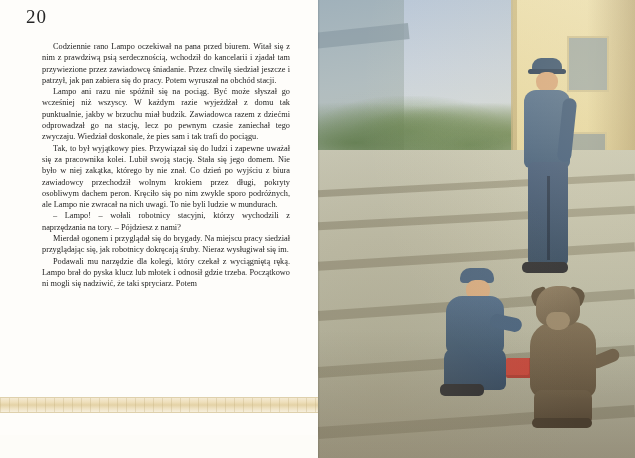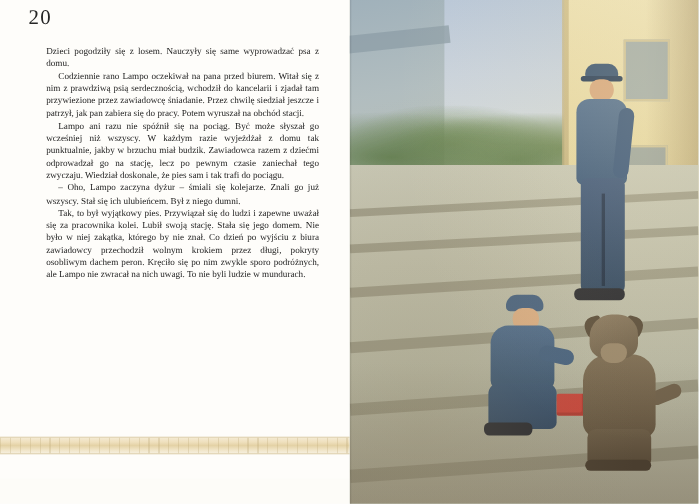--- a/index.html
+++ b/index.html
@@ -372,25 +372,26 @@
 </style>
 </head>
 <body>
 
 <div class="page">
 
   <div class="left-page">
     <div class="page-number">20</div>
 
     <div class="text-block">
-      <p class="noindent">Dzieci pogodziły się z losem. Nauczyły się same wyprowadzać psa z domu.</p>
       <p class="indent">Codziennie rano Lampo oczekiwał na pana przed biurem. Witał się z nim z prawdziwą psią serdecznością, wchodził do kancelarii i zjadał tam przywiezione przez zawiadowcę śniadanie. Przez chwilę siedział jeszcze i patrzył, jak pan zabiera się do pracy. Potem wyruszał na obchód stacji.</p>
       <p class="indent">Lampo ani razu nie spóźnił się na pociąg. Być może słyszał go wcześniej niż wszyscy. W każdym razie wyjeżdżał z domu tak punktualnie, jakby w brzuchu miał budzik. Zawiadowca razem z dziećmi odprowadzał go na stację, lecz po pewnym czasie zaniechał tego zwyczaju. Wiedział doskonale, że pies sam i tak trafi do pociągu.</p>
-      <p class="indent">– Oho, Lampo zaczyna dyżur – śmiali się kolejarze. Znali go już wszyscy. Stał się ich ulubieńcem. Był z niego dumni.</p>
       <p class="indent">Tak, to był wyjątkowy pies. Przywiązał się do ludzi i zapewne uważał się za pracownika kolei. Lubił swoją stację. Stała się jego domem. Nie było w niej zakątka, którego by nie znał. Co dzień po wyjściu z biura zawiadowcy przechodził wolnym krokiem przez długi, pokryty osobliwym dachem peron. Kręciło się po nim zwykle sporo podróżnych, ale Lampo nie zwracał na nich uwagi. To nie byli ludzie w mundurach.</p>
+      <p class="indent">– Lampo! – wołali robotnicy stacyjni, którzy wychodzili z naprzędzania na tory. – Pójdziesz z nami?</p>
+      <p class="indent">Mierdał ogonem i przyglądał się do brygady. Na miejscu pracy siedział przyglądając się, jak robotnicy dokręcają śruby. Nieraz wysługiwał się im.</p>
+      <p class="indent">Podawali mu narzędzie dla kolegi, który czekał z wyciągniętą ręką. Lampo brał do pyska klucz lub młotek i odnosił gdzie trzeba. Początkowo ni mogli się nadziwić, że taki spryciarz. Potem</p>
     </div>
 
     <div class="ribbon"></div>
   </div>
 
   <div class="right-page">
     <div class="illus">
       <div class="sky"></div>
       <div class="bldg-left"></div>
       <div class="bldg-left-roof"></div>

